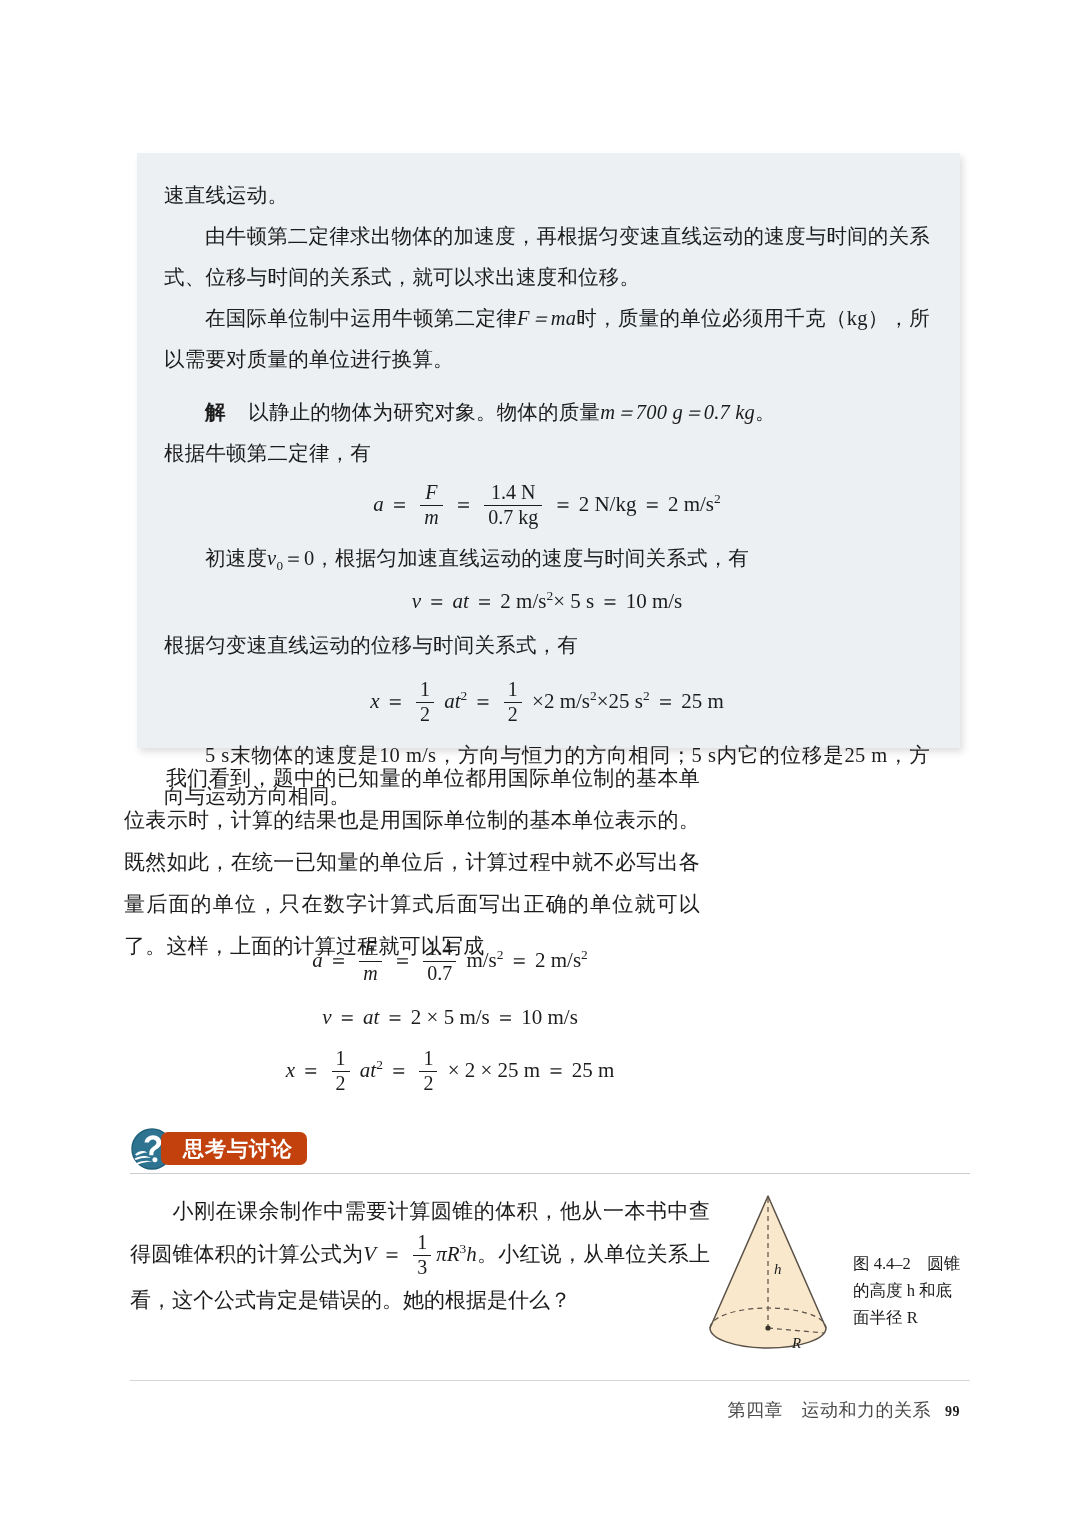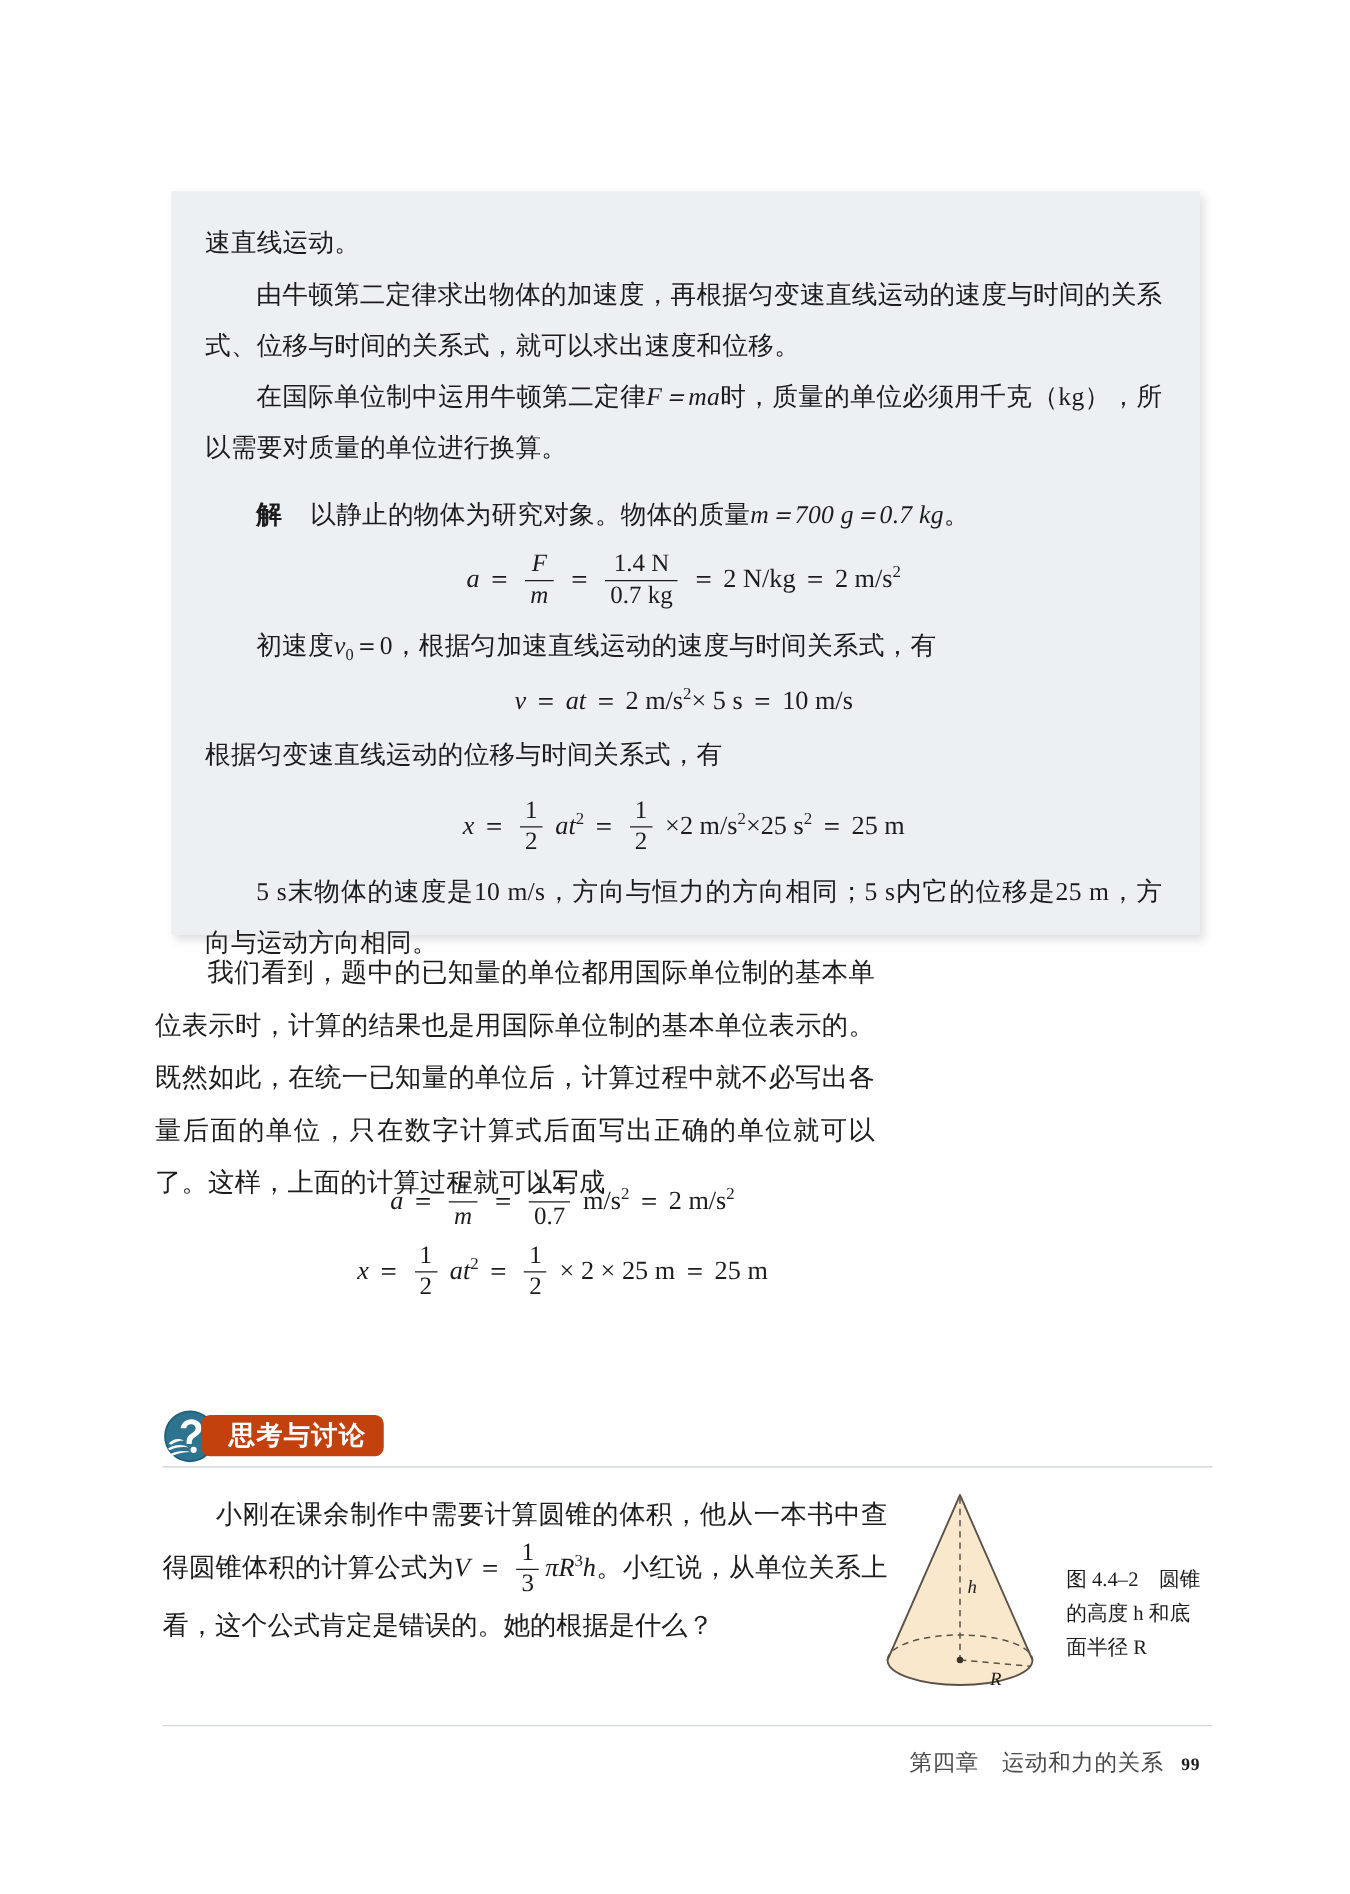--- a/index.html
+++ b/index.html
@@ -186,20 +186,21 @@
     <div class="para">速直线运动。</div>
 
     <div class="para indent">由牛顿第二定律求出物体的加速度，再根据匀变速直线运动的速度与时间的关系式、位移与时间的关系式，就可以求出速度和位移。</div>
 
     <div class="para indent"><span>在国际单位制中运用牛顿第二定律</span><i>F＝ma</i><span>时，质量的单位必须用千克（kg），所以需要对质量的单位进行换算。</span></div>
 
     <div class="para" style="margin-top:12px;">
       <span style="display:inline-block;width:2em;"></span><b>解</b><span style="display:inline-block;width:1.1em;"></span><span>以静止的物体为研究对象。物体的质量</span><i>m＝700 g＝0.7 kg</i><span>。</span>
     </div>
 
+    <div class="para">根据牛顿第二定律，有</div>
 
     <div class="eq">
       <i>a</i>
       <span class="up"> ＝ </span>
       <span class="frac">
         <span class="num it">F</span>
         <span class="den it">m</span>
       </span>
       <span class="up"> ＝ </span>
       <span class="frac">
@@ -254,20 +255,23 @@
     </span>
     <span class="up"> ＝ </span>
     <span class="frac">
       <span class="num">1.4</span>
       <span class="den">0.7</span>
     </span>
     <span>m/s</span><sup class="exp">2</sup>
     <span class="up"> ＝ </span><span>2 m/s</span><sup class="exp">2</sup>
   </div>
 
+  <div class="eq" style="margin:12px 0;">
+    <i>v</i><span class="up"> ＝ </span><i>at</i><span class="up"> ＝ </span><span>2 × 5 m/s</span><span class="up"> ＝ </span><span>10 m/s</span>
+  </div>
 
   <div class="eq" style="margin-top:10px;">
     <i>x</i>
     <span class="up"> ＝ </span>
     <span class="frac">
       <span class="num">1</span>
       <span class="den">2</span>
     </span>
     <i>at</i><sup class="exp">2</sup>
     <span class="up"> ＝ </span>

